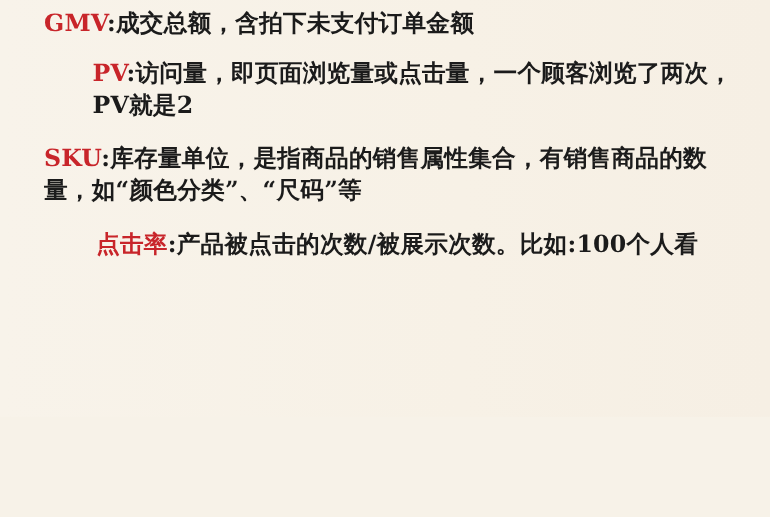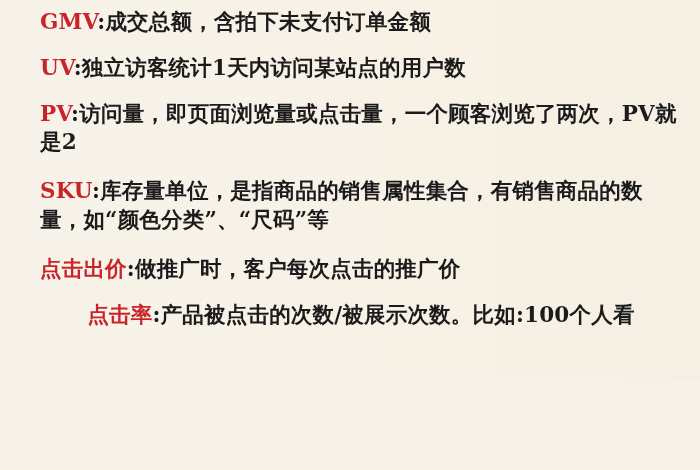--- a/index.html
+++ b/index.html
@@ -44,51 +44,45 @@
   .colon {
     color: #1b1b1b;
     font-weight: 700;
   }
   .def {
     color: #1b1b1b;
     font-weight: 600;
   }
   
   .entry.e1 { margin-top: 6px; }
-  .entry.e4 { margin-bottom: 20px; }
+  .entry.e4 { margin-bottom: 20px; margin-left: 44px; }
   .entry.e5 { margin-bottom: 20px; }
   .entry.e6 { margin-bottom: 20px; }
   .entry.e8 { margin-bottom: 0; }
 </style>
 </head>
 <body>
 
 <div class="page">
   <div class="glossary">
 
     <p class="entry e1">
       <span class="term">GMV</span><span class="colon">:</span><span class="def">成交总额，含拍下未支付订单金额</span>
     </p>
 
 
-    <p class="entry e3">
-      <span class="term">UV</span><span class="colon">:</span><span class="def">独立访客统计1天内访问某站点的用户数</span>
-    </p>
 
     <p class="entry e4">
       <span class="term">PV</span><span class="colon">:</span><span class="def">访问量，即页面浏览量或点击量，一个顾客浏览了两次，PV就是2</span>
     </p>
 
     <p class="entry e5">
       <span class="term">SKU</span><span class="colon">:</span><span class="def">库存量单位，是指商品的销售属性集合，有销售商品的数量，如“颜色分类”、“尺码”等</span>
     </p>
 
 
-    <p class="entry e7">
-      <span class="term">点击出价</span><span class="colon">:</span><span class="def">做推广时，客户每次点击的推广价</span>
-    </p>
 
     <p class="entry e8">
       <span class="term">点击率</span><span class="colon">:</span><span class="def">产品被点击的次数/被展示次数。比如:100个人看</span>
     </p>
 
   </div>
 </div>
 
 </body></html>

